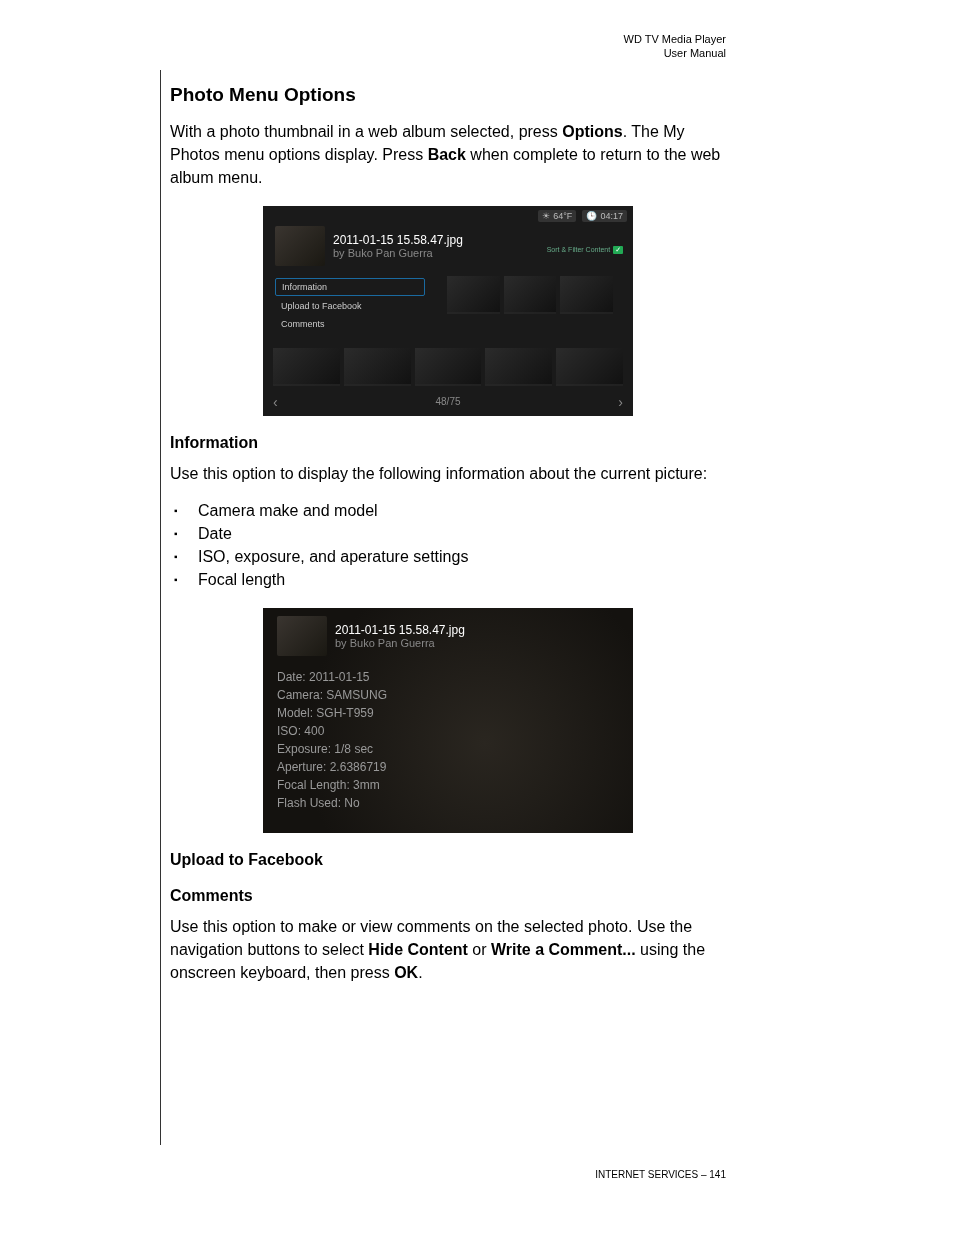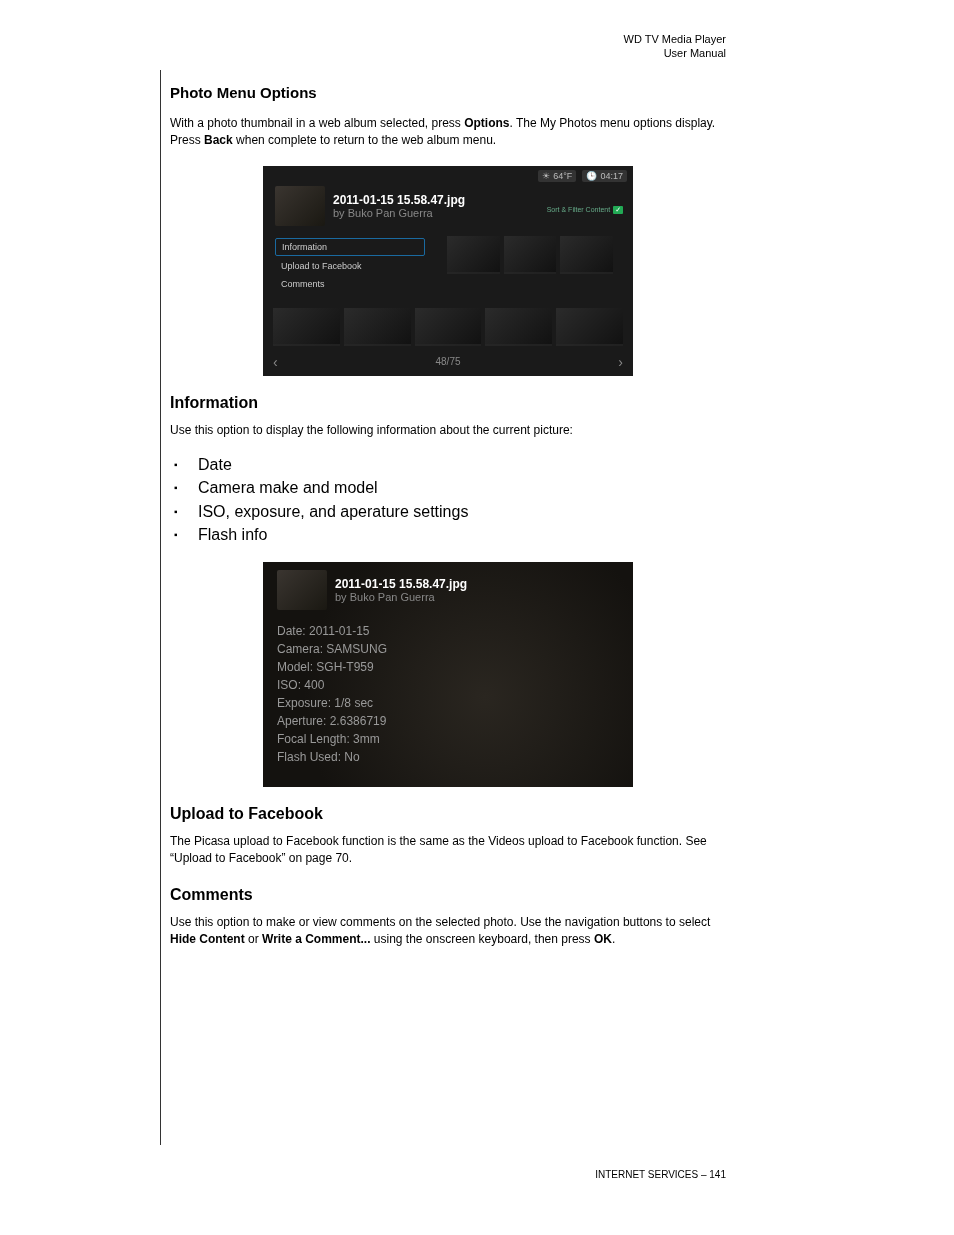--- a/index.html
+++ b/index.html
@@ -32,26 +32,26 @@
     top: 70px;
     bottom: 90px;
     width: 0;
     border-left: 1px solid #333;
   }
   .content {
     margin-left: 70px;
     padding-top: 52px;
   }
   h2.section-title {
-    font-size: 15px;
+    font-size: 19px;
     font-weight: bold;
     margin: 0 0 14px 0;
   }
   p.body {
-    font-size: 12px;
+    font-size: 16px;
     line-height: 1.45;
     margin: 0 0 14px 0;
   }
   h3.subhead {
     font-size: 16px;
     font-weight: bold;
     margin: 18px 0 10px 0;
   }
   ul.bullets {
     list-style: none;
@@ -100,21 +100,21 @@
     align-items: center;
     gap: 8px;
     padding: 0 12px 8px 12px;
   }
   .thumb-main {
     width: 50px;
     height: 40px;
     background: linear-gradient(135deg,#3a3530,#1a1812);
     border-radius: 2px;
   }
-  .shot-title { color:#fff; font-size:12px;font-weight:bold; }
+  .shot-title { color:#fff; font-size:12px; }
   .shot-byline { color:#888; font-size:11px; }
   .menu-list {
     padding: 4px 12px 8px 12px;
     width: 150px;
   }
   .menu-item {
     font-size: 9px;
     color: #ccc;
     padding: 3px 6px;
     margin-bottom: 2px;
@@ -257,24 +257,24 @@
           <span class="arrow">‹</span>
           <span>48/75</span>
           <span class="arrow">›</span>
         </div>
       </div>
     </div>
 
     <h3 class="subhead">Information</h3>
     <p class="body">Use this option to display the following information about the current picture:</p>
     <ul class="bullets">
+      <li>Camera make and model</li>
       <li>Date</li>
-      <li>Camera make and model</li>
       <li>ISO, exposure, and aperature settings</li>
-      <li>Flash info</li>
+      <li>Focal length</li>
     </ul>
 
     <div class="figure-wrap">
       <div class="shot2">
         <div class="shot2-bg"></div>
         <div class="shot2-content">
           <div class="shot-header" style="padding:0;">
             <div class="thumb-main"></div>
             <div>
               <div class="shot-title">2011-01-15 15.58.47.jpg</div>
@@ -289,21 +289,20 @@
             <div>Exposure: 1/8 sec</div>
             <div>Aperture: 2.6386719</div>
             <div>Focal Length: 3mm</div>
             <div>Flash Used: No</div>
           </div>
         </div>
       </div>
     </div>
 
     <h3 class="subhead">Upload to Facebook</h3>
-    <p class="body">The Picasa upload to Facebook function is the same as the Videos upload to Facebook function. See “Upload to Facebook” on page 70.</p>
 
     <h3 class="subhead">Comments</h3>
     <p class="body">
       <span>Use this option to make or view comments on the selected photo. Use the navigation buttons to select </span><span class="bold">Hide Content</span><span> or </span><span class="bold">Write a Comment...</span><span> using the onscreen keyboard, then press </span><span class="bold">OK</span><span>.</span>
     </p>
   </div>
 
   <div class="page-footer">
     <span>INTERNET SERVICES</span> – <span>141</span>
   </div>

